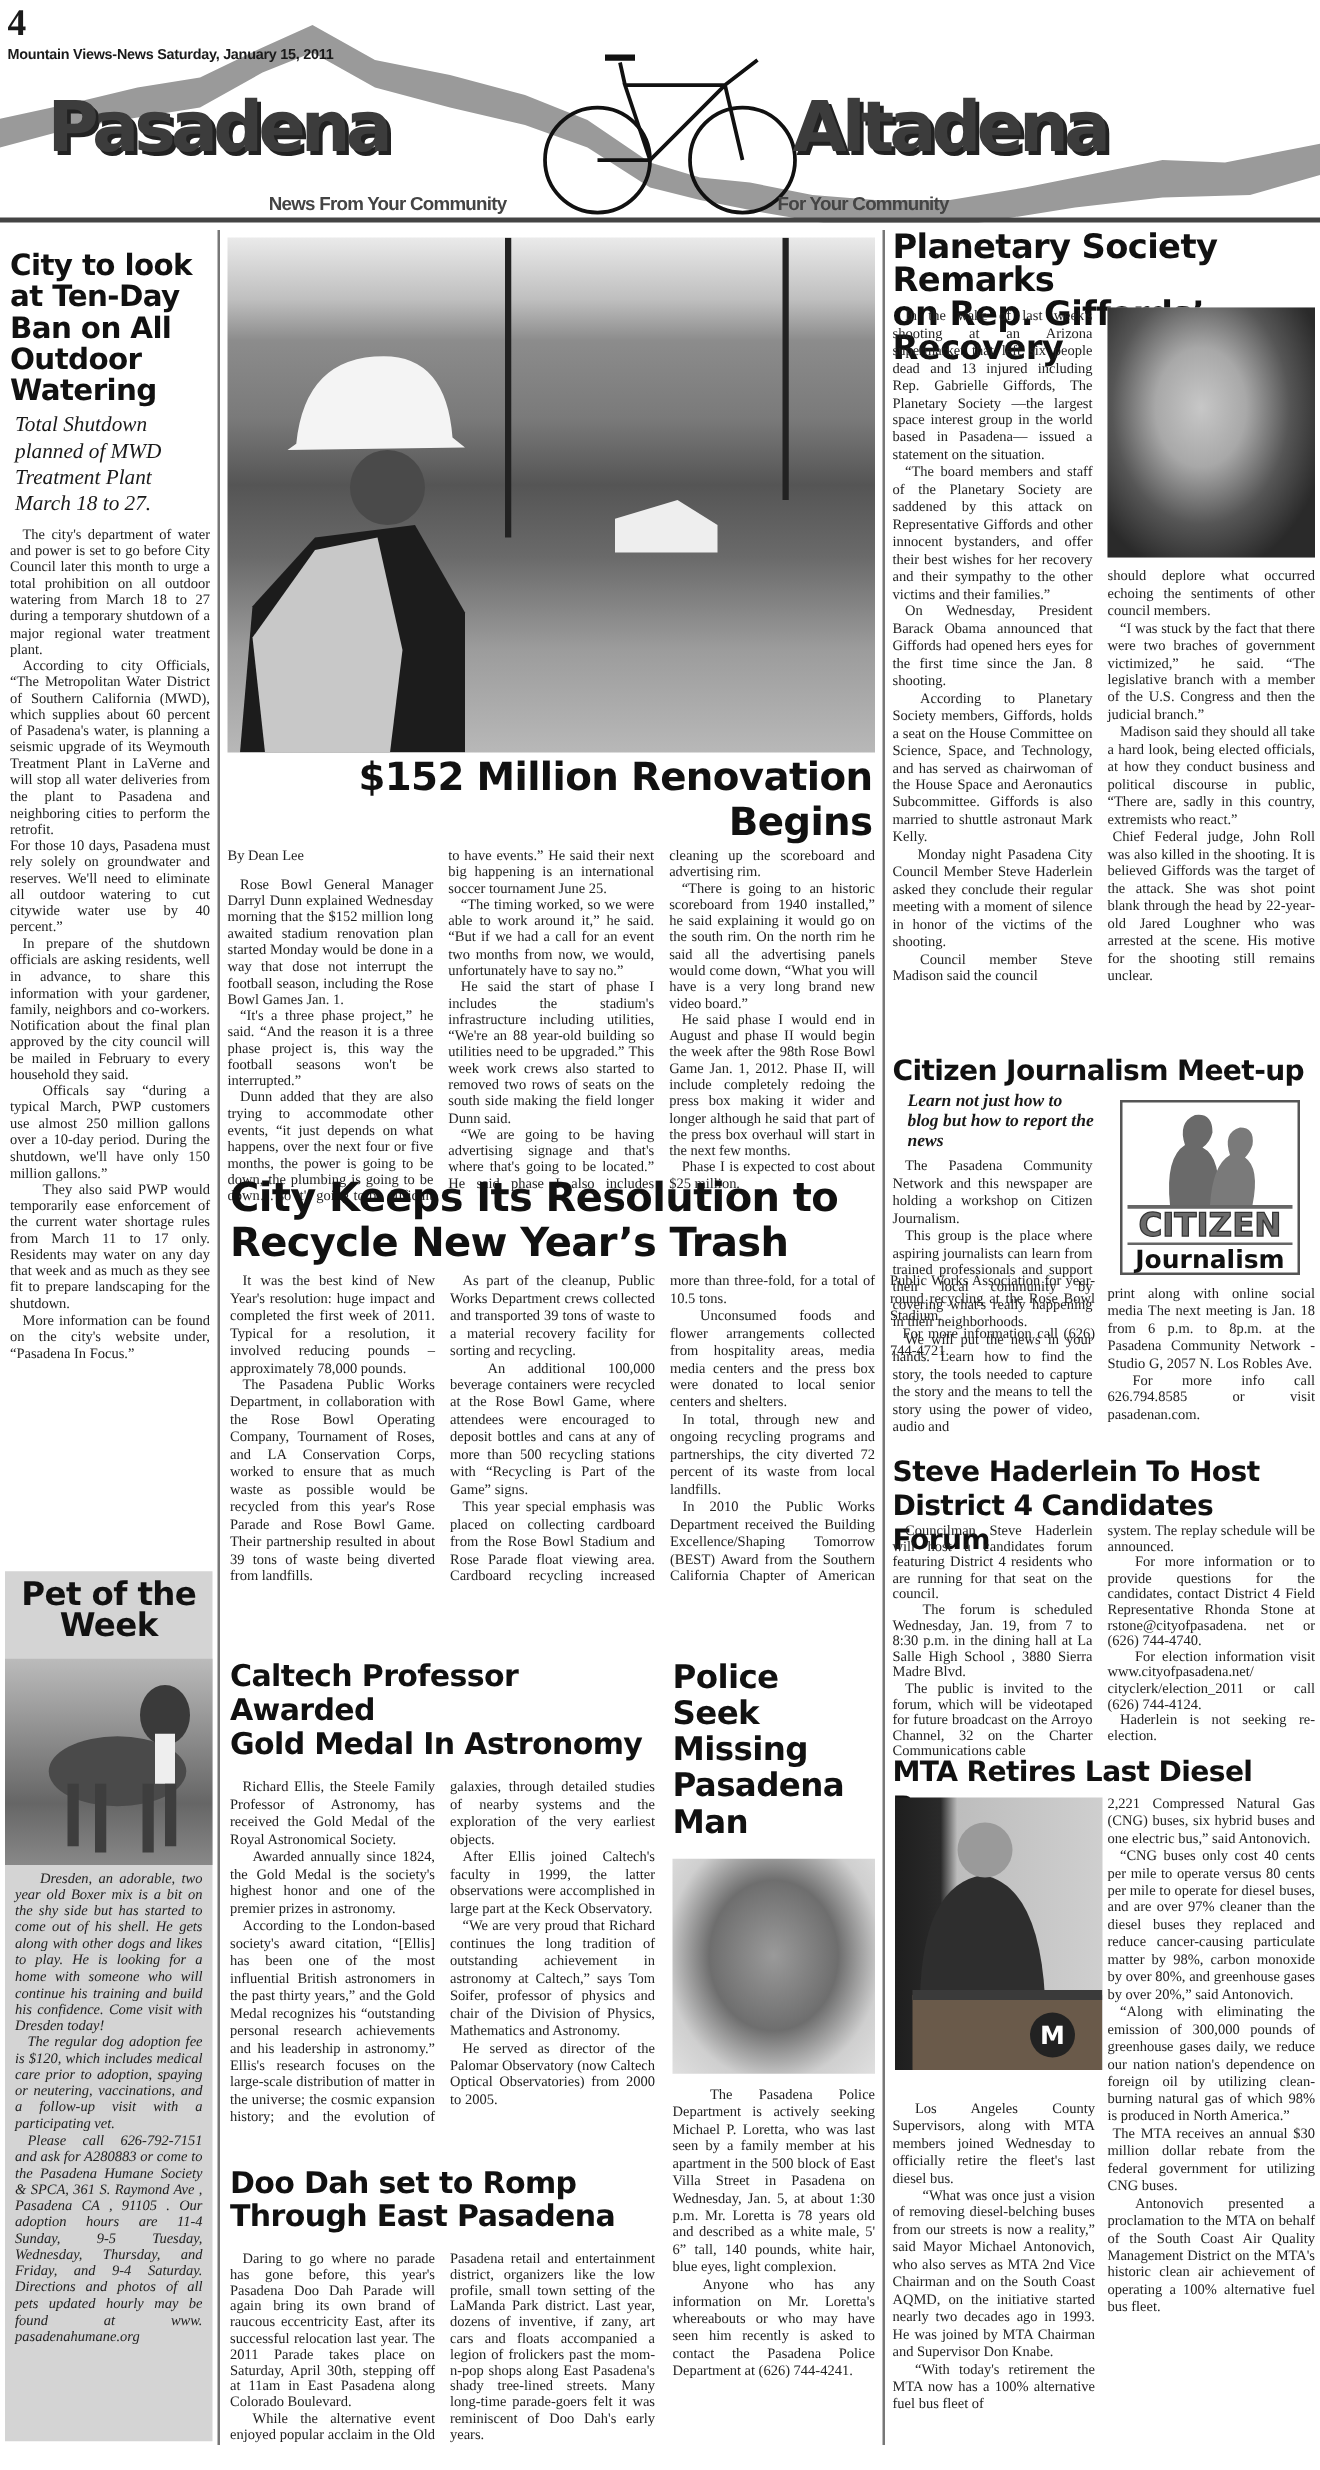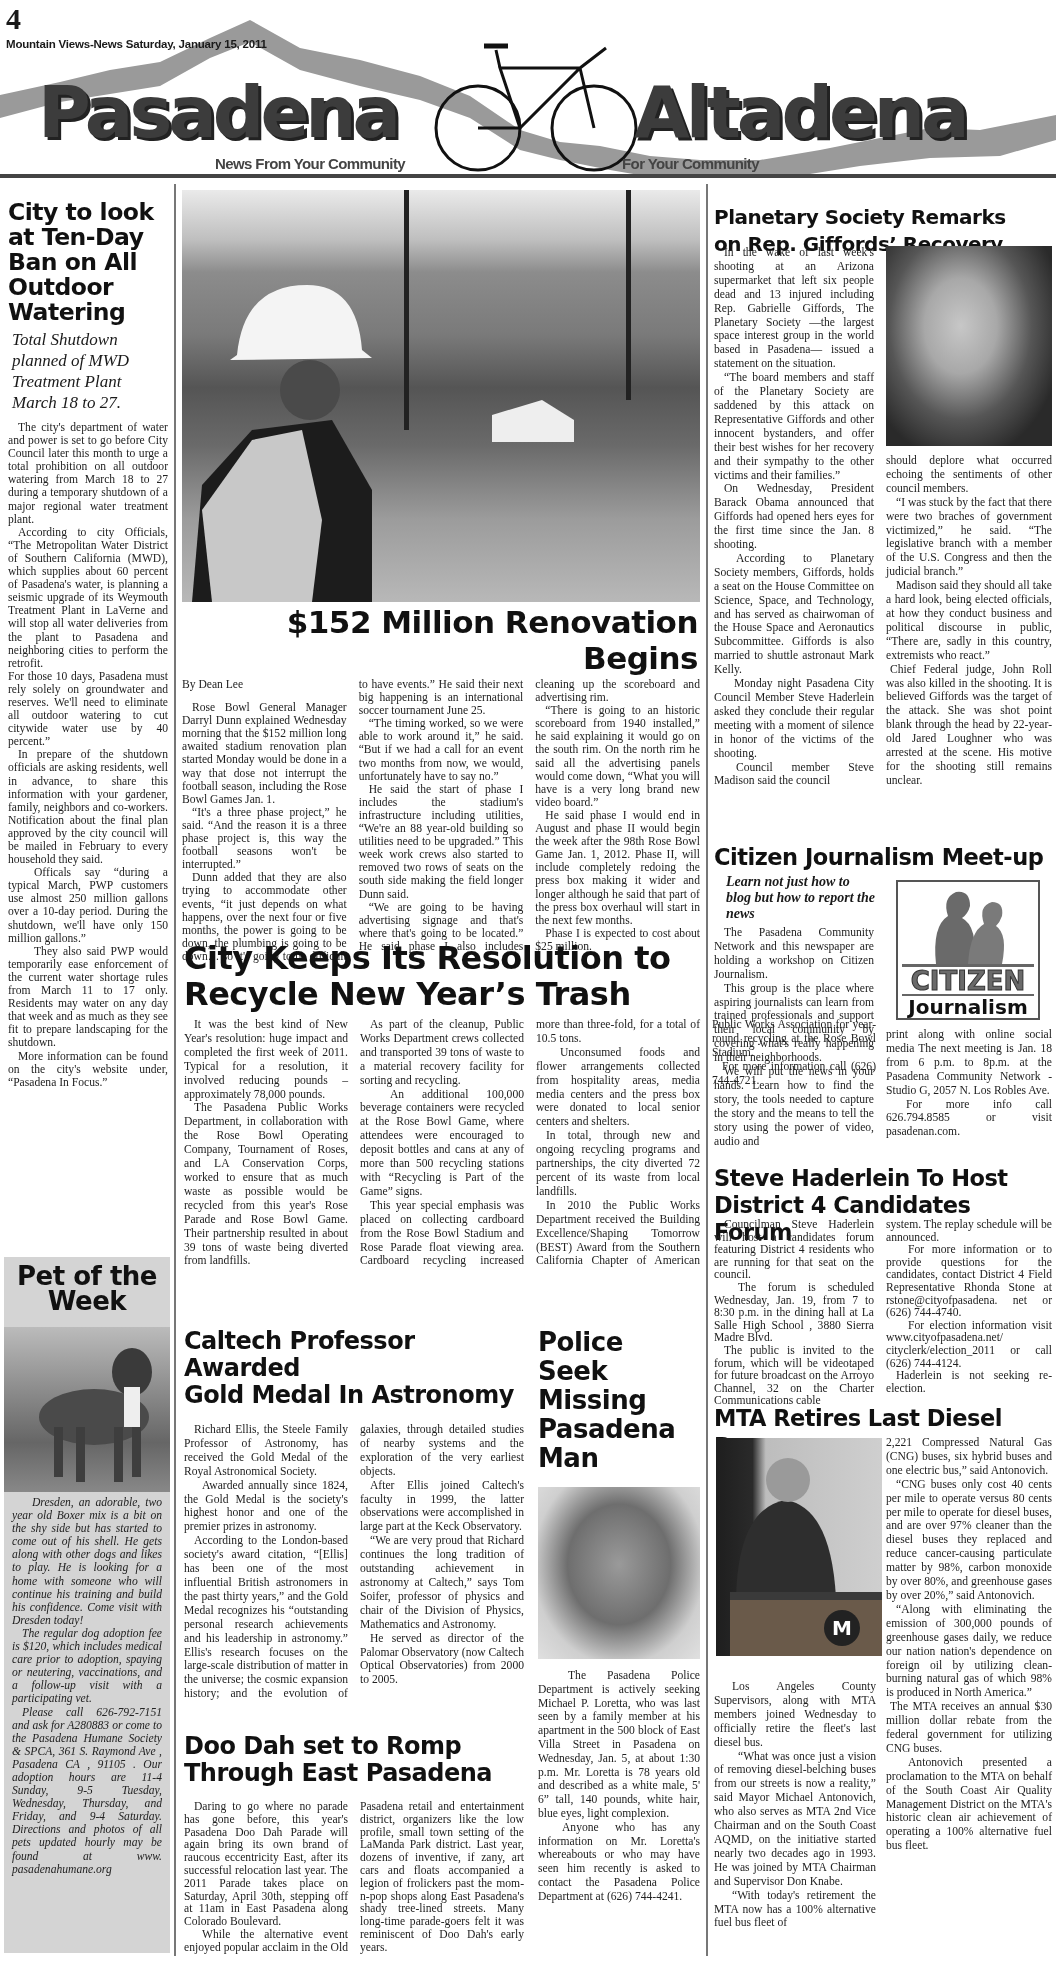--- a/index.html
+++ b/index.html
@@ -8,21 +8,21 @@
   .abs { position: absolute; }
   .body-text { font-family: "Liberation Serif", serif; font-size: 11.6px; line-height: 13.1px; text-align: justify; color: #222; }
   .body-text p { text-indent: 10px; }
   .hl { font-family: "DejaVu Sans", sans-serif; font-weight: bold; color: #111; letter-spacing: -0.5px; }
   .col-rule { position: absolute; width: 2px; background: #777; }
 
   
   .page-num { left: 6px; top: 2px; font-size: 30px; font-weight: bold; font-family: "Liberation Serif", serif; }
   .dateline { left: 6px; top: 38px; font-family: "Liberation Sans", sans-serif; font-weight: bold; font-size: 11.5px; letter-spacing: -0.2px; }
   .masthead { left: 0; top: 0; width: 1056px; height: 178px; }
-  .brand { font-family: "DejaVu Sans", sans-serif; font-weight: bold; font-size: 72px; color: #3c3c3c; letter-spacing: -4px; text-shadow: 3px 3px 0 #222; }
+  .brand { font-family: "DejaVu Sans", sans-serif; font-weight: bold; font-size: 56px; color: #3c3c3c; letter-spacing: -4px; text-shadow: 3px 3px 0 #222; }
   .tagline { font-family: "Liberation Sans", sans-serif; font-weight: bold; font-size: 15px; color: #444; letter-spacing: -0.6px; }
   .top-rule { left: 0; top: 174px; width: 1056px; height: 4px; background: #444; }
 
   .photo { background: #777; overflow: hidden; }
   .footer { left: 0; top: 1958px; width: 1056px; height: 18px; font-family: "Liberation Sans", sans-serif; font-size: 11px; color: #111; padding-left: 6px; white-space: nowrap; margin-top: 48px; }
   .footer em { font-family: "Liberation Serif", serif; font-weight: bold; }
 </style>
 </head>
 <body>
 
@@ -157,21 +157,21 @@
 <section class="abs" style="left:538px;top:1328px;width:162px;">
   <h1 class="hl" style="font-size:26px;line-height:29px;">Police Seek Missing Pasadena Man</h1>
   <div class="photo" style="width:162px;height:172px;margin-top:14px;background:radial-gradient(ellipse at 50% 45%,#9a9a9a 0%,#6e6e6e 45%,#cfcfcf 75%,#e0e0e0 100%);"></div>
   <div class="body-text" style="margin-top:10px;line-height:13.8px;">
     <p style="text-indent:30px">The Pasadena Police Department is actively seeking Michael P. Loretta, who was last seen by a family member at his apartment in the 500 block of East Villa Street in Pasadena on Wednesday, Jan. 5, at about 1:30 p.m. Mr. Loretta is 78 years old and described as a white male, 5' 6” tall, 140 pounds, white hair, blue eyes, light complexion.</p>
     <p style="text-indent:24px">Anyone who has any information on Mr. Loretta's whereabouts or who may have seen him recently is asked to contact the Pasadena Police Department at (626) 744-4241.</p>
   </div>
 </section>
 
 <section class="abs" style="left:714px;top:184px;width:338px;">
-  <h1 class="hl" style="font-size:20px;line-height:27px;margin-top:20px;">
+  <h1 class="hl" style="font-size:27px;line-height:27px;">
     <div>Planetary Society Remarks</div>
     <div>on Rep. Giffords’ Recovery</div>
   </h1>
   <div class="abs photo" style="left:172px;top:62px;width:166px;height:200px;background:radial-gradient(ellipse at 45% 40%,#c7c7c7 0%,#a8a8a8 28%,#565656 55%,#2a2a2a 80%),#dcdcdc;"></div>
   <div class="body-text" style="position:absolute;left:0;top:62px;width:160px;line-height:13.9px;">
     <p>In the wake of last week's shooting at an Arizona supermarket that left six people dead and 13 injured including Rep. Gabrielle Giffords, The Planetary Society —the largest space interest group in the world based in Pasadena— issued a statement on the situation.</p>
     <p>“The board members and staff of the Planetary Society are saddened by this attack on Representative Giffords and other innocent bystanders, and offer their best wishes for her recovery and their sympathy to the other victims and their families.”</p>
     <p>On Wednesday, President Barack Obama announced that Giffords had opened hers eyes for the first time since the Jan. 8 shooting.</p>
     <p style="text-indent:22px">According to Planetary Society members, Giffords, holds a seat on the House Committee on Science, Space, and Technology, and has served as chairwoman of the House Space and Aeronautics Subcommittee. Giffords is also married to shuttle astronaut Mark Kelly.</p>
     <p style="text-indent:20px">Monday night Pasadena City Council Member Steve Haderlein asked they conclude their regular meeting with a moment of silence in honor of the victims of the shooting.</p>

